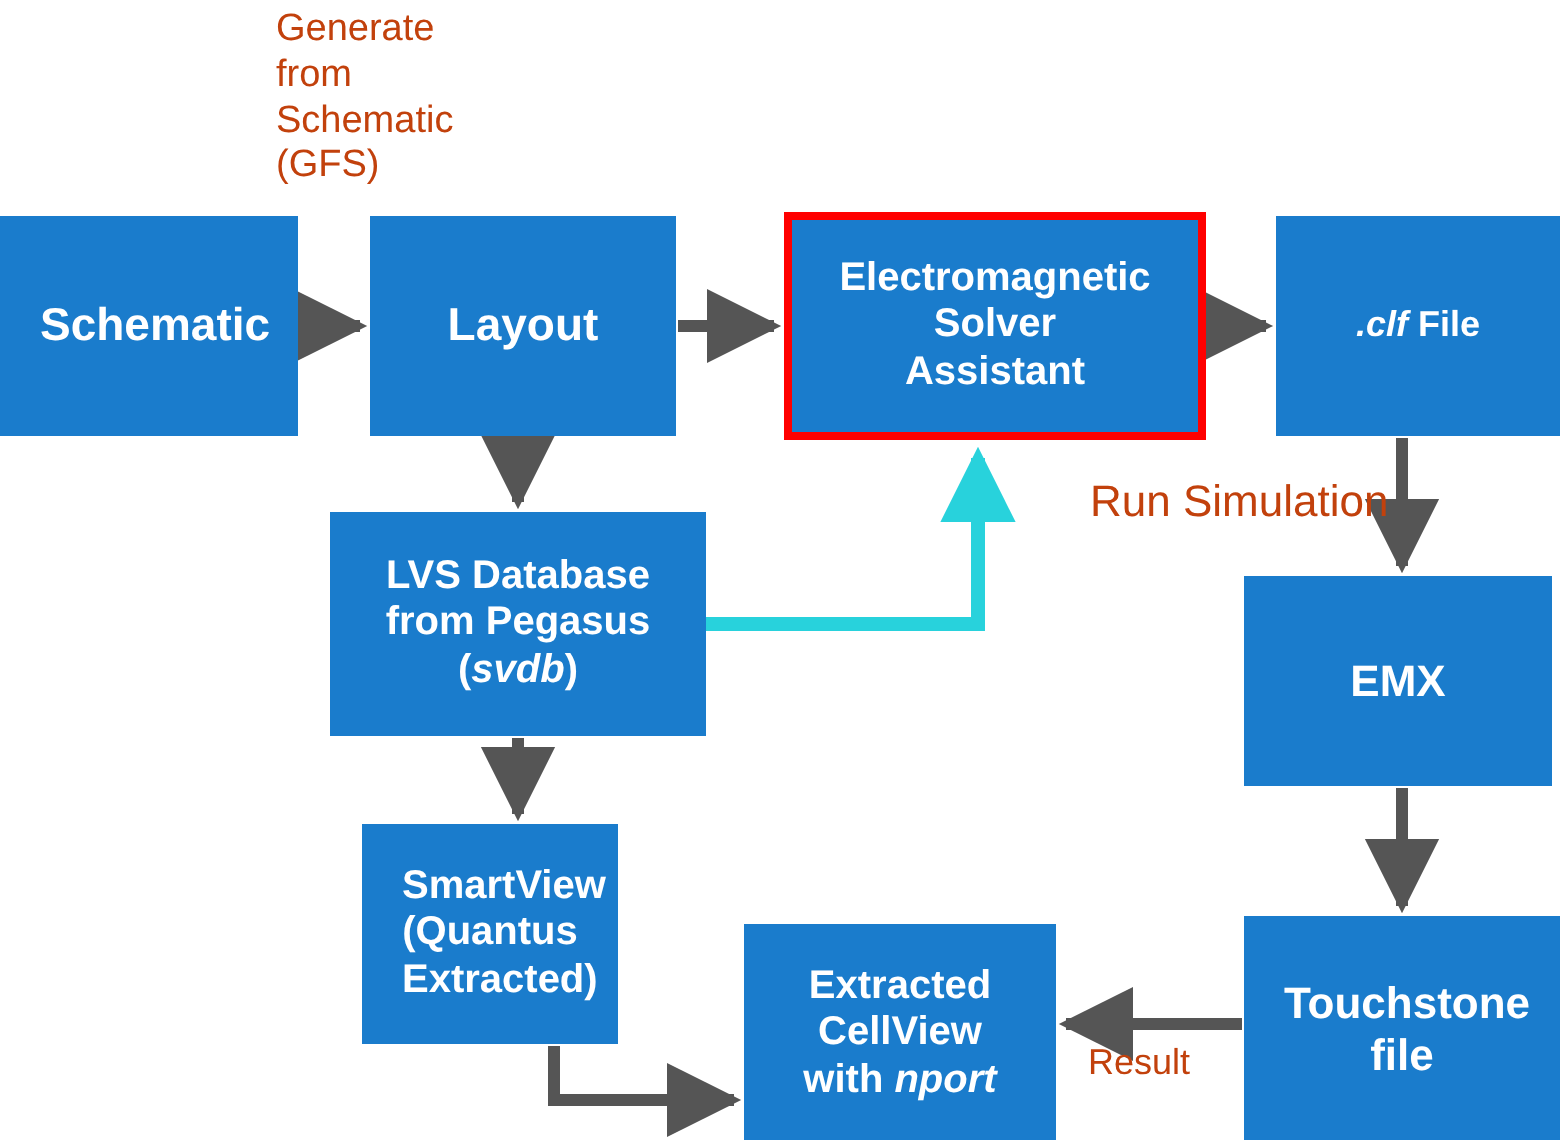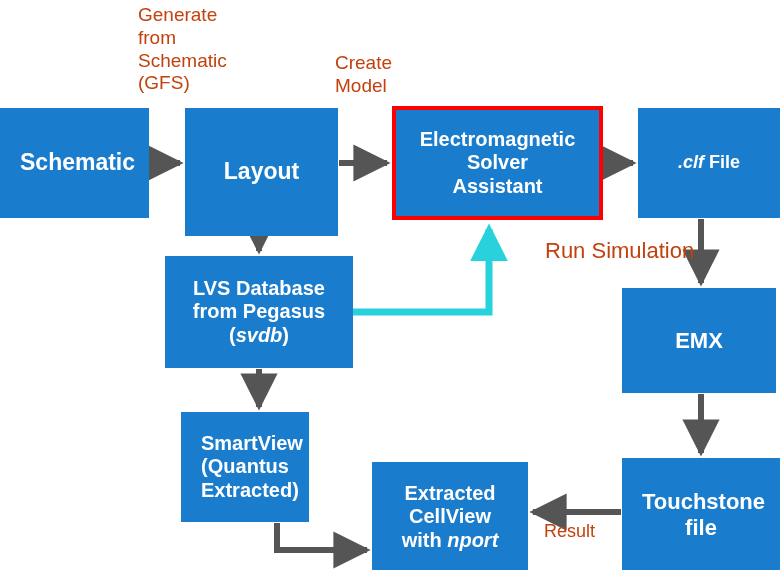--- a/index.html
+++ b/index.html
@@ -51,21 +51,21 @@
   .edge-label {
     position: absolute;
     color: #c2410c;
     font-weight: normal;
     line-height: 1.2;
     white-space: pre-line;
     z-index: 3;
   }
   
   #node-schematic   { left: 0px;   top: 108px; width: 149px; height: 110px; font-size: 23px; }
-  #node-layout      { left: 185px; top: 108px; width: 153px; height: 128px; font-size: 23px; }
+  #node-layout      { left: 185px; top: 108px; width: 153px; height: 110px; font-size: 23px; }
   #node-emsa        { left: 392px; top: 106px; width: 211px; height: 114px; font-size: 20px; }
   #node-clf         { left: 638px; top: 108px; width: 142px; height: 110px; font-size: 18px; }
   #node-lvs         { left: 165px; top: 256px; width: 188px; height: 112px; font-size: 20px; }
   #node-emx         { left: 622px; top: 288px; width: 154px; height: 105px; font-size: 22px; }
   #node-smartview   { left: 181px; top: 412px; width: 128px; height: 110px; font-size: 20px; }
   #node-extracted   { left: 372px; top: 462px; width: 156px; height: 110px; font-size: 20px; }
   #node-touchstone  { left: 622px; top: 458px; width: 158px; height: 114px; font-size: 22px; }
 
   #label-gfs   { left: 138px; top: 4px;   font-size: 19px; }
   #label-model { left: 335px; top: 52px;  font-size: 19px; }
@@ -147,18 +147,16 @@
 
   <div class="node" id="node-touchstone">
     <span class="txt">Touchstone
 file</span>
   </div>
 
   <div class="edge-label" id="label-gfs">Generate
 from
 Schematic
 (GFS)</div>
-  <div class="edge-label" id="label-model">Create
-Model</div>
   <div class="edge-label" id="label-run">Run Simulation</div>
   <div class="edge-label" id="label-result">Result</div>
 
 </div>
 
 </body></html>

